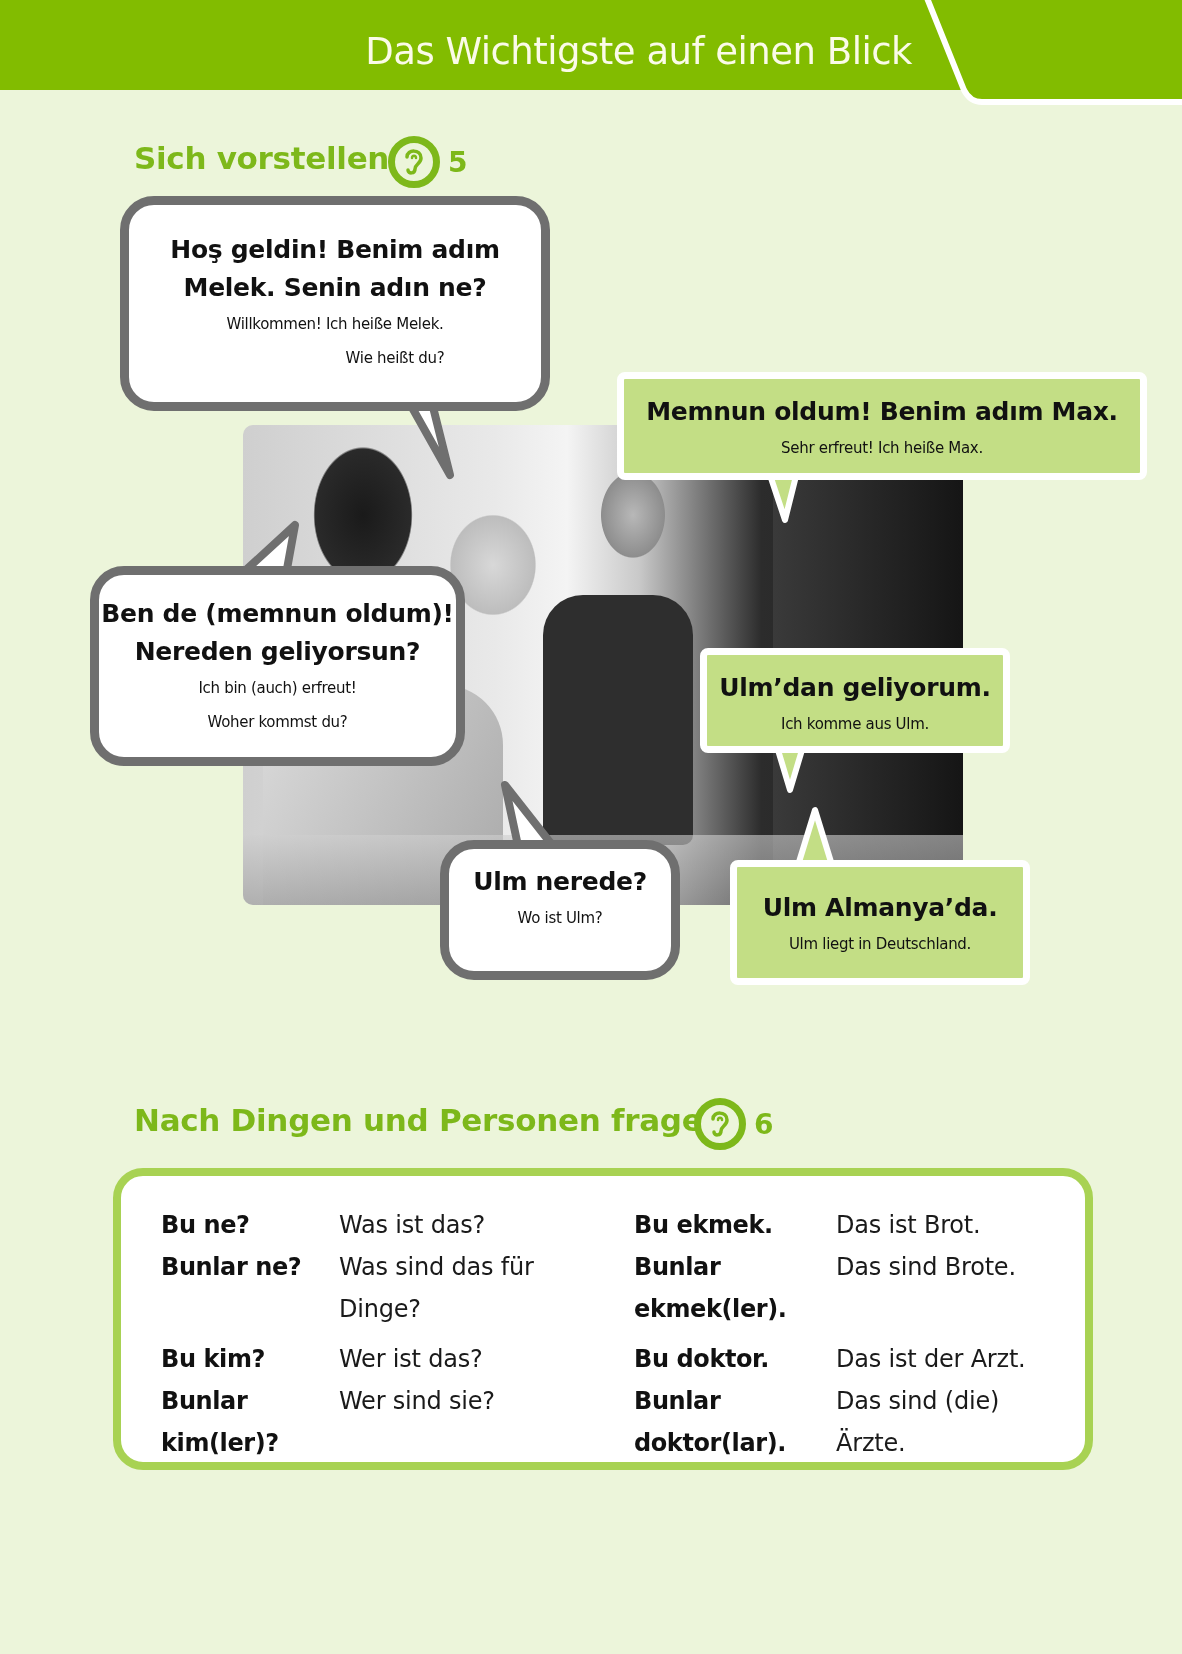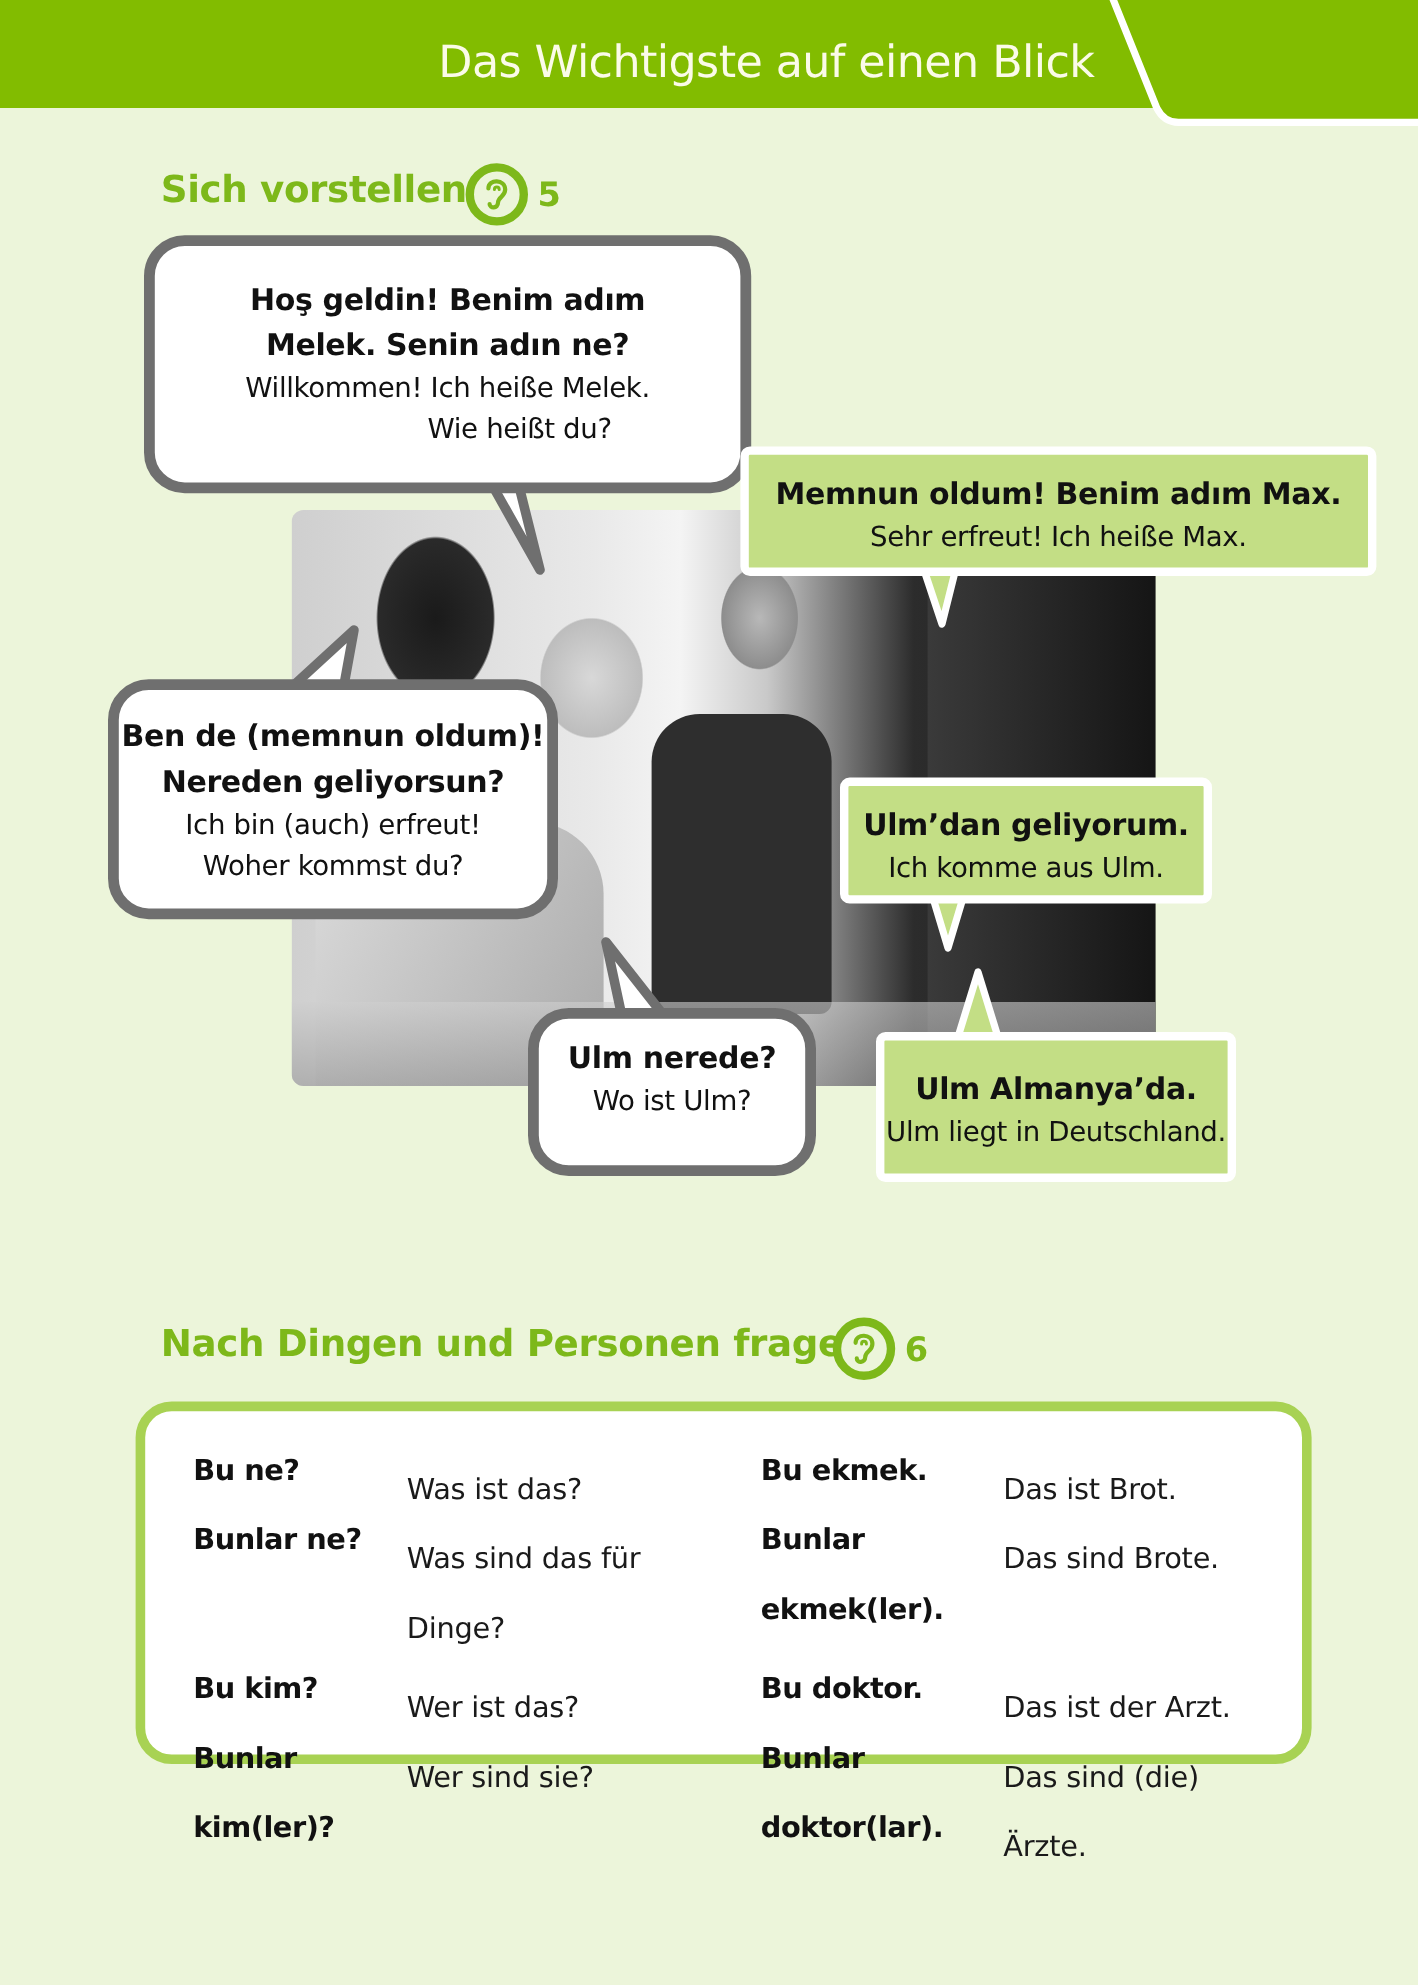--- a/index.html
+++ b/index.html
@@ -73,37 +73,37 @@
     position: absolute; box-sizing: border-box; text-align: center;
     font-family: "DejaVu Sans", sans-serif;
   }
   .bubble.white {
     background: #fff; border: 9px solid #6f6f6f; border-radius: 34px;
   }
   .bubble.green {
     background: #c3de85; border: 7px solid #ffffff; border-radius: 8px;
   }
   .bubble .tr { font-weight: bold; font-size: 25px; line-height: 38px; letter-spacing: -0.3px; }
-  .bubble .de { font-size: 23px; line-height: 34px; letter-spacing: -0.3px; }
+  .bubble .de { font-size: 15px; line-height: 34px; letter-spacing: -0.3px; }
   .tail { position: absolute; overflow: visible; }
   
   .vocab-box {
     position: absolute; left: 113px; top: 1168px; width: 980px; height: 302px;
     box-sizing: border-box; background: #fff;
     border: 8px solid #a8d253; border-radius: 30px;
   }
   .vocab-grid {
     position: absolute; left: 40px; top: 28px;
     display: grid;
     grid-template-columns: 178px 295px 202px 240px;
     row-gap: 0;
     font-family: "DejaVu Sans", sans-serif; font-size: 24px; line-height: 42px;
   }
   .vocab-grid .tk { font-weight: bold; letter-spacing: -0.4px; }
-  .vocab-grid .gm { letter-spacing: -0.2px; color: #1a1a1a; margin-top: 16px; }
+  .vocab-grid .gm { letter-spacing: -0.2px; color: #1a1a1a; }
   .vocab-grid .gap { height: 8px; grid-column: 1 / span 4; }
 </style>
 </head>
 <body>
 
 <div class="header"></div>
 <svg class="header-tab" viewBox="0 0 300 105" width="300" height="105">
   <path d="M0 0 L45 0 L82 92 Q88 102 100 102 L300 102 L300 0 Z" fill="#82bc00"></path>
   <path d="M45 -2 L82 90 Q88 102 100 102 L300 102" fill="none" stroke="#ffffff" stroke-width="6"></path>
 </svg>
@@ -139,21 +139,21 @@
 <svg class="tail" style="left:770px; top:740px;" width="50" height="60">
   <path d="M5 0 L20 50 L35 0 Z" fill="#c3de85" stroke="#fff" stroke-width="6" stroke-linejoin="round"></path>
 </svg>
 <svg class="tail" style="left:500px; top:780px;" width="70" height="80">
   <path d="M5 5 L60 75 L20 75 Z" fill="#fff" stroke="#6f6f6f" stroke-width="8" stroke-linejoin="round"></path>
 </svg>
 <svg class="tail" style="left:790px; top:810px;" width="50" height="70">
   <path d="M25 0 L5 65 L45 65 Z" fill="#c3de85" stroke="#fff" stroke-width="6" stroke-linejoin="round"></path>
 </svg>
 
-<div class="bubble white" style="left:120px; top:196px; width:506px; height:215px; padding-top:26px;">
+<div class="bubble white" style="left:120px; top:196px; width:430px; height:215px; padding-top:26px;">
   <div class="tr">Hoş geldin! Benim adım</div>
   <div class="tr">Melek. Senin adın ne?</div>
   <div class="de">Willkommen! Ich heiße Melek.</div>
   <div class="de" style="padding-left:120px;">Wie heißt du?</div>
 </div>
 
 <div class="bubble green" style="left:617px; top:372px; width:530px; height:108px; padding-top:14px;">
   <div class="tr">Memnun oldum! Benim adım Max.</div>
   <div class="de">Sehr erfreut! Ich heiße Max.</div>
 </div>

